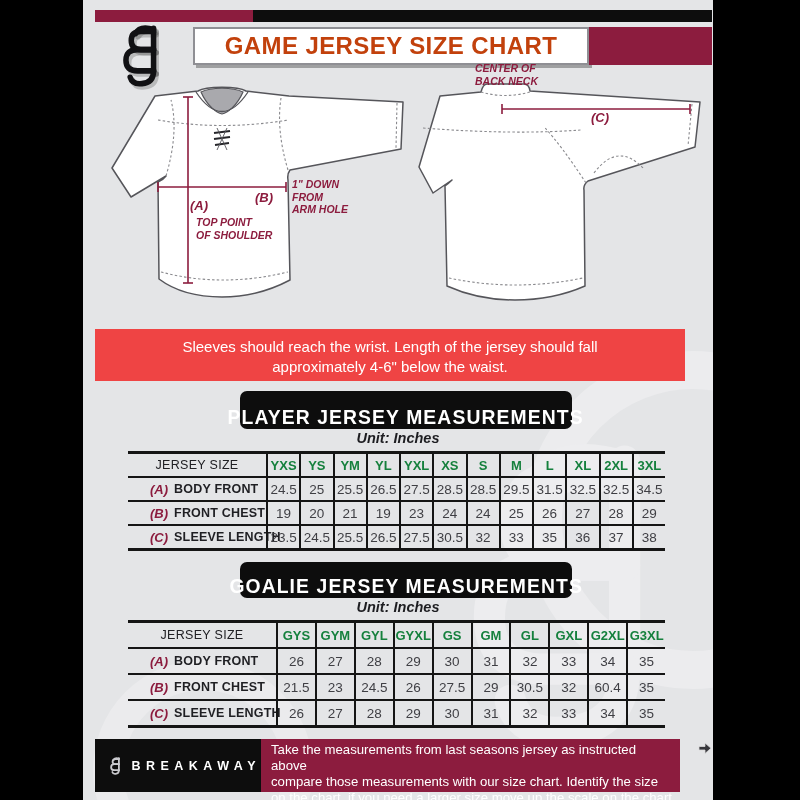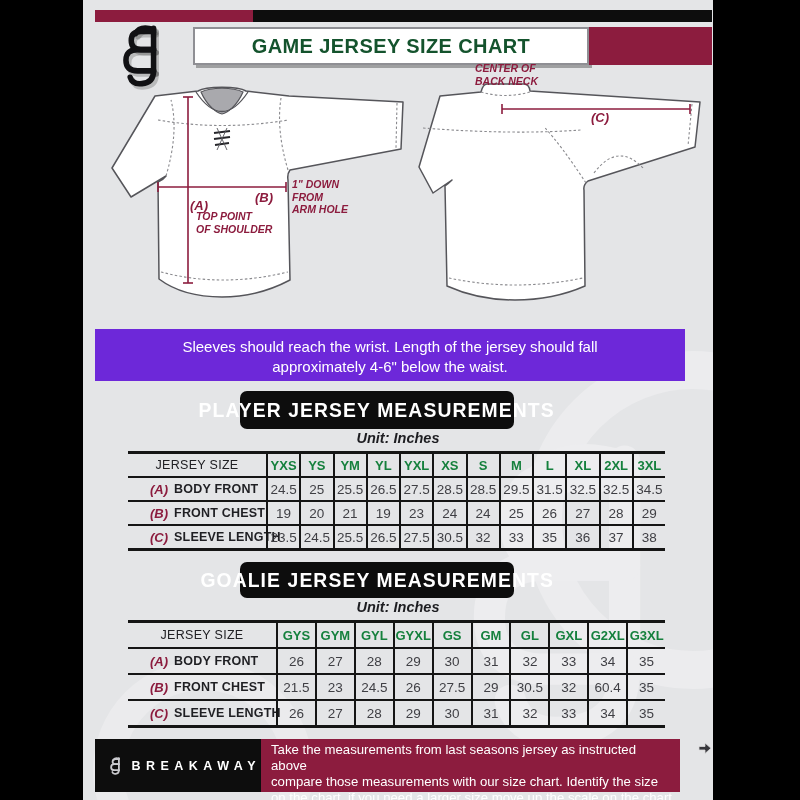--- a/index.html
+++ b/index.html
@@ -11,38 +11,38 @@
   .wm{position:absolute;left:0;top:0;width:630px;height:800px;pointer-events:none;}
 
   
   .topbar{position:absolute;left:12px;top:10px;width:617px;height:12px;background:#0d0d0d;}
   .topbar-maroon{position:absolute;left:0;top:0;width:158px;height:12px;background:#8c1c3e;}
 
   
   .title-box{position:absolute;left:110px;top:27px;width:392px;height:34px;background:#fff;
      border:2px solid #8f8f94;box-shadow:3px 3px 0 rgba(0,0,0,.30);
      display:flex;align-items:center;justify-content:center;}
-  .title-text{font-weight:bold;font-size:20px;letter-spacing:.4px;color:#14532d;white-space:nowrap;}
+  .title-text{font-weight:bold;font-size:24px;letter-spacing:.4px;color:#c2410c;white-space:nowrap;}
   .title-maroon{position:absolute;left:506px;top:27px;width:123px;height:38px;background:#8c1c3e;}
 
   
   .logo-hdr{position:absolute;left:30px;top:22px;}
 
   
   .diagram-svg{position:absolute;left:0;top:0;width:630px;height:800px;}
   .anno{position:absolute;color:#8c1c3e;font-style:italic;font-weight:bold;font-size:10.5px;line-height:12.5px;white-space:nowrap;}
   .anno-key{position:absolute;color:#8c1c3e;font-style:italic;font-weight:bold;font-size:13px;white-space:nowrap;}
 
   
-  .banner{position:absolute;left:12px;top:329px;width:590px;height:52px;background:#6d28d9;
+  .banner{position:absolute;left:12px;top:329px;width:590px;height:52px;background:#ef4444;
      color:#fff;text-align:center;font-size:15px;line-height:19.5px;box-sizing:border-box;padding-top:8px;}
 
   
-  .pill{position:absolute;left:157px;width:274px;background:#0d0d0d;border-radius:7px;color:#fff;
-     display:flex;align-items:center;justify-content:center;}
+  .pill{position:absolute;left:157px;width:332px;background:#0d0d0d;border-radius:7px;color:#fff;
+     display:flex;align-items:flex-end;justify-content:center;}
   .pill-player{top:391px;height:38px;}
   .pill-goalie{top:562px;height:36px;}
   .pill-text{font-weight:bold;font-size:21px;letter-spacing:1.2px;transform:scaleX(.92);white-space:nowrap;}
 
   .unit{position:absolute;left:0;width:630px;text-align:center;font-style:italic;font-weight:bold;
      font-size:14.5px;color:#1d1d21;}
   .unit-player{top:430px;}
   .unit-goalie{top:599px;}
 
   
@@ -164,21 +164,21 @@
         <path d="M75,187 L203,187"></path>
           <path d="M75,182 L75,192"></path>
           <path d="M203,182 L203,192"></path>
         <path d="M419,109 L607,109"></path>
           <path d="M419,104 L419,114"></path>
           <path d="M607,104 L607,114"></path>
       </g>
     </svg>
 
     <div class="anno-key" style="left:107px;top:198px;">(A)</div>
-    <div class="anno" style="left:113px;top:210px;">
+    <div class="anno" style="left:113px;top:216px;">
       <div>TOP POINT</div>
         <div>OF SHOULDER</div>
     </div>
     <div class="anno-key" style="left:172px;top:190px;">(B)</div>
     <div class="anno" style="left:209px;top:178px;">
       <div>1" DOWN</div>
         <div>FROM</div>
         <div>ARM HOLE</div>
     </div>
     <div class="anno" style="left:392px;top:62px;">

